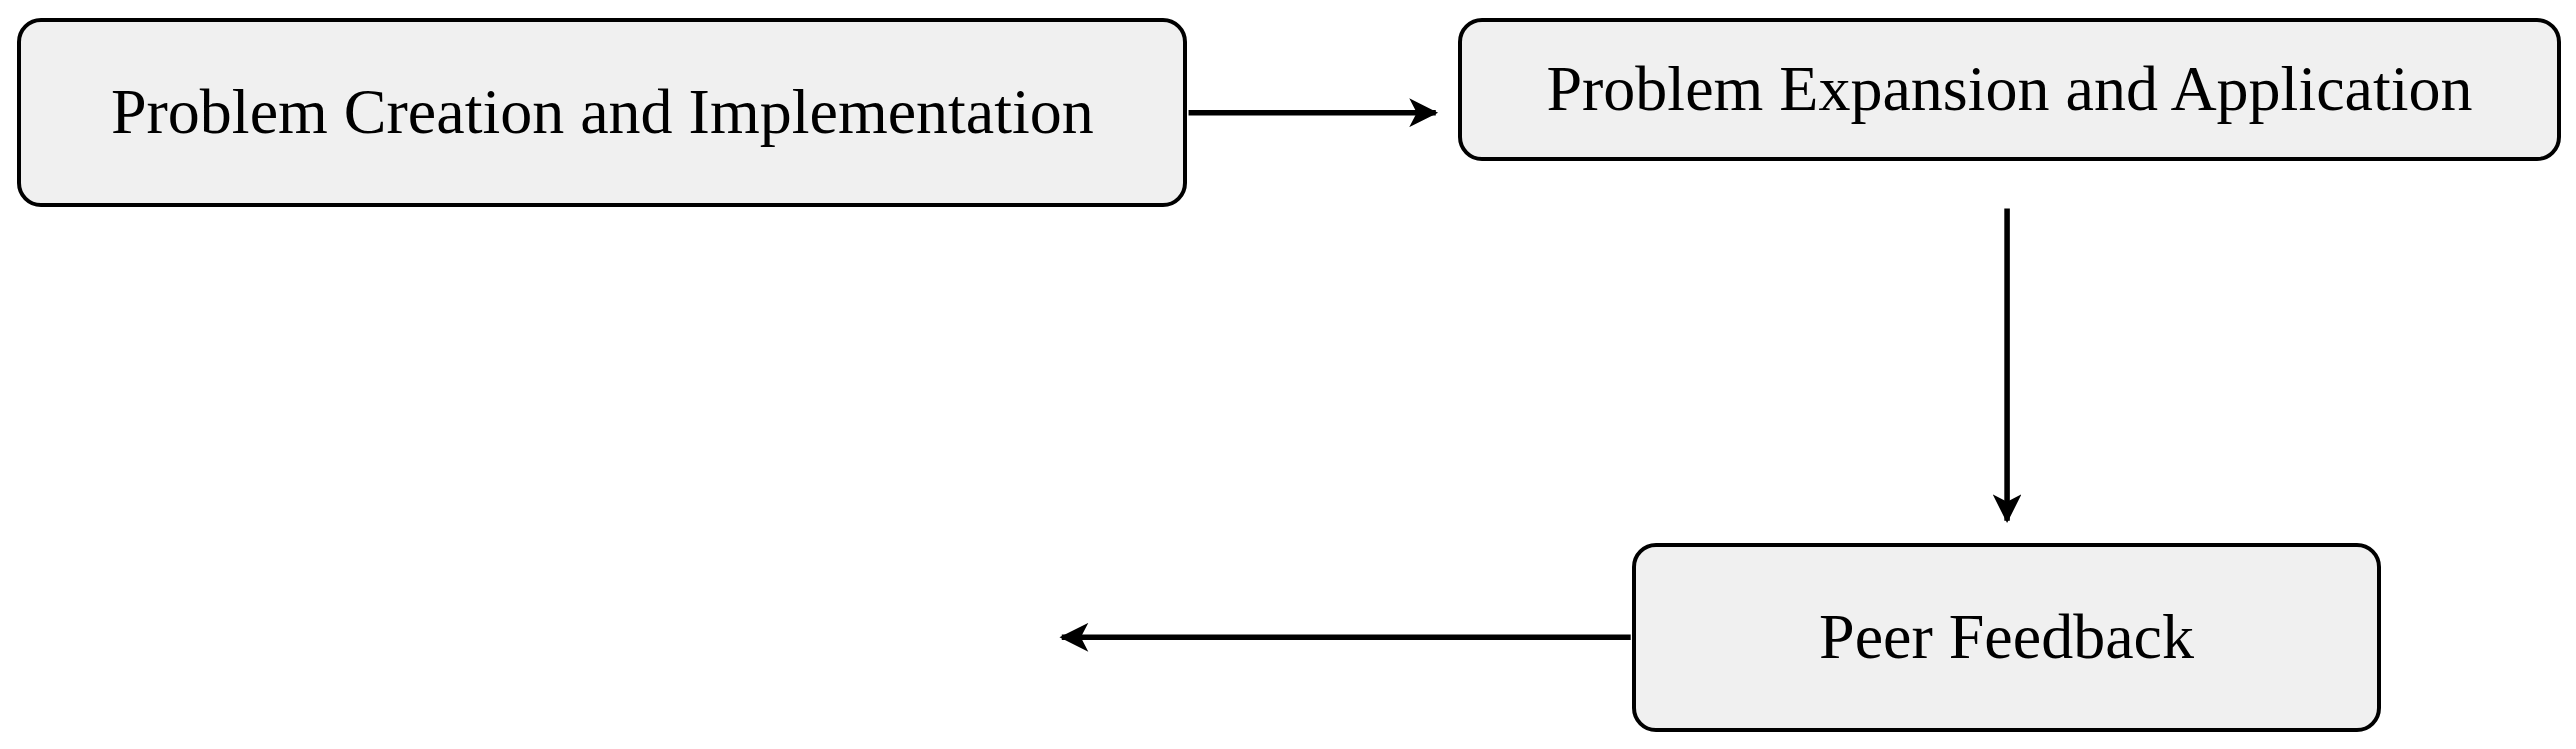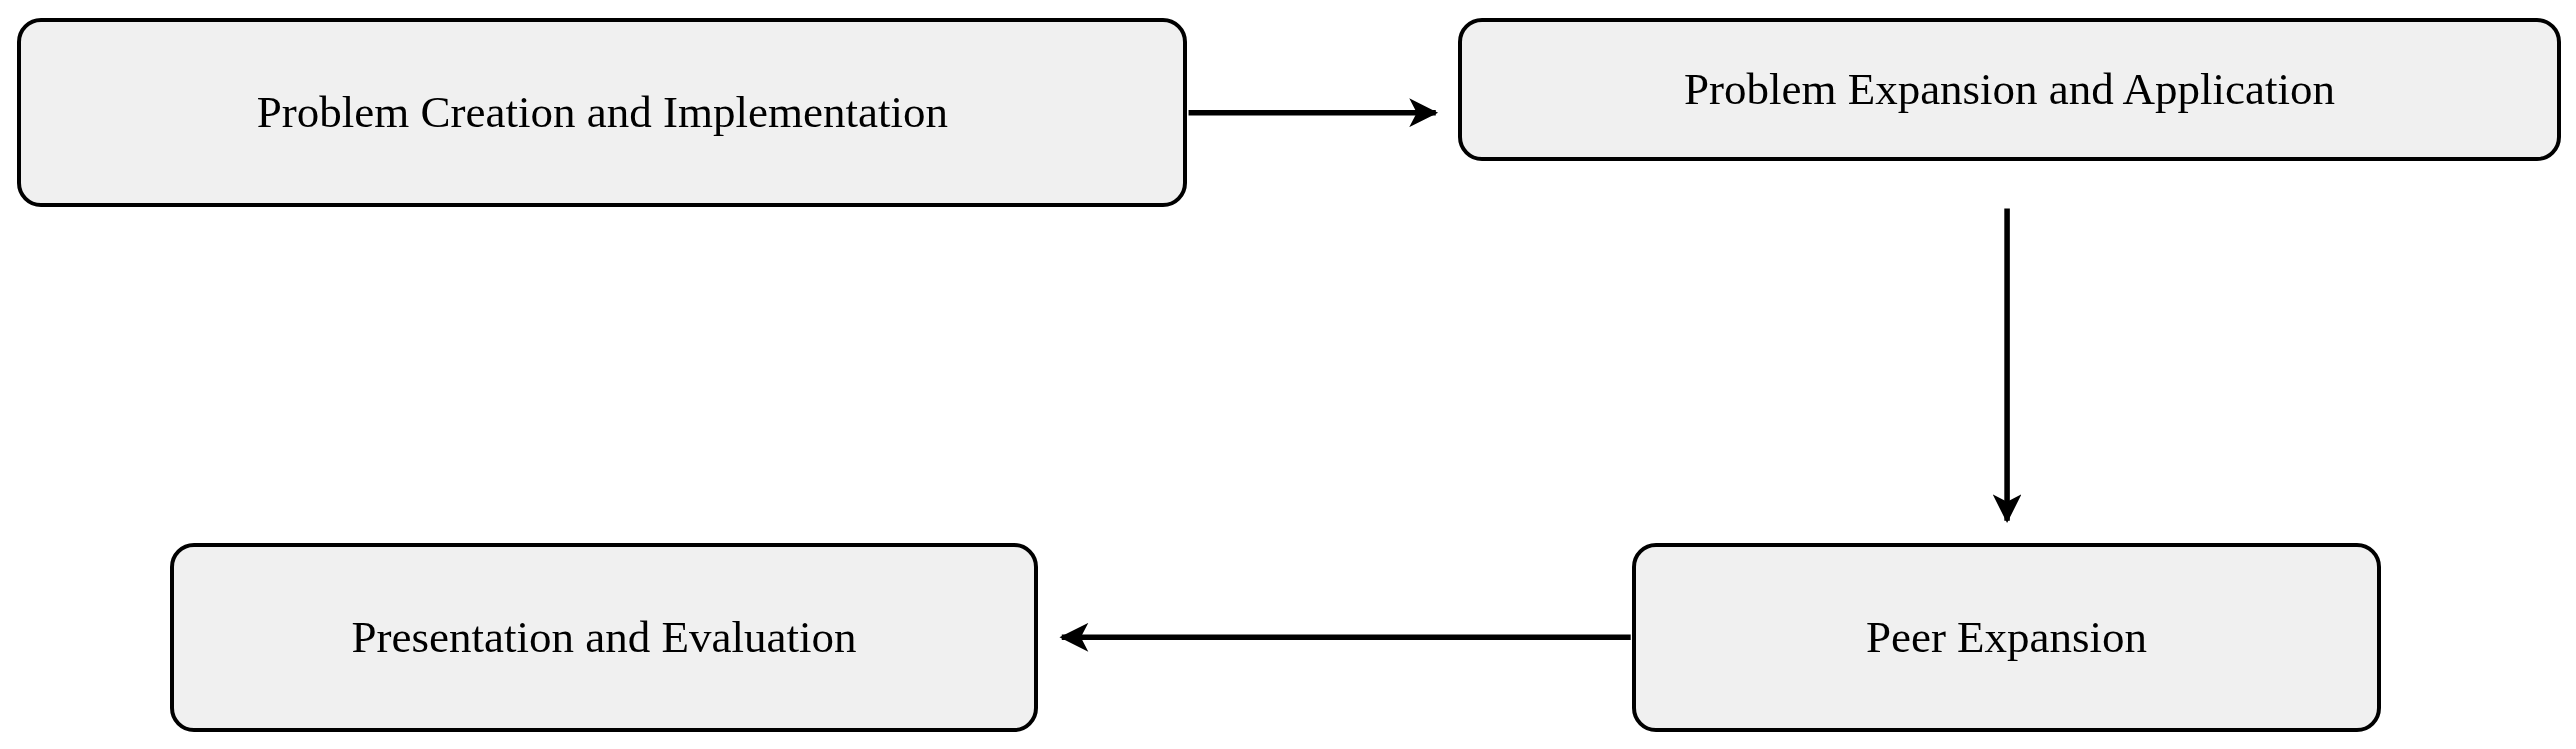--- a/index.html
+++ b/index.html
@@ -19,21 +19,21 @@
     position: absolute;
     box-sizing: border-box;
     background: #f0f0f0;
     border: 4px solid #000000;
     border-radius: 24px;
     display: flex;
     align-items: center;
     justify-content: center;
     text-align: center;
     color: #000000;
-    font-size: 45px;
+    font-size: 64px;
     line-height: 1.1;
     white-space: nowrap;
   }
   .node-1 { left: 17.4px;   top: 18px;  width: 1170px; height: 189px; }
   .node-2 { left: 1458px; top: 18px;  width: 1103px; height: 143px; }
   .node-3 { left: 1632px; top: 543px; width: 749px;  height: 189px; }
   .node-4 { left: 170px;  top: 543px; width: 868px; height: 189px; }
   .edges-layer {
     position: absolute;
     left: 0;
@@ -50,26 +50,23 @@
 
   <div class="node node-1">
     <span>Problem Creation and Implementation</span>
   </div>
 
   <div class="node node-2">
     <span>Problem Expansion and Application</span>
   </div>
 
   <div class="node node-3">
-    <span>Peer Expansion</span>
+    <span>Peer Feedback</span>
   </div>
 
-  <div class="node node-4">
-    <span>Presentation and Evaluation</span>
-  </div>
 
   <svg class="edges-layer" viewBox="0 0 3251 946" xmlns="http://www.w3.org/2000/svg">
     <defs>
       <marker id="arrowhead" viewBox="0 0 10 10" refX="9.2" refY="5" markerWidth="6" markerHeight="5.2" orient="auto">
         <path d="M 0 0 L 10 5 L 0 10 L 2.6 5 Z" fill="#000000"></path>
       </marker>
     </defs>
 
     <line x1="1500" y1="142" x2="1812" y2="142" stroke-width="7" marker-end="url(#arrowhead)" stroke="#000000"></line>
 

